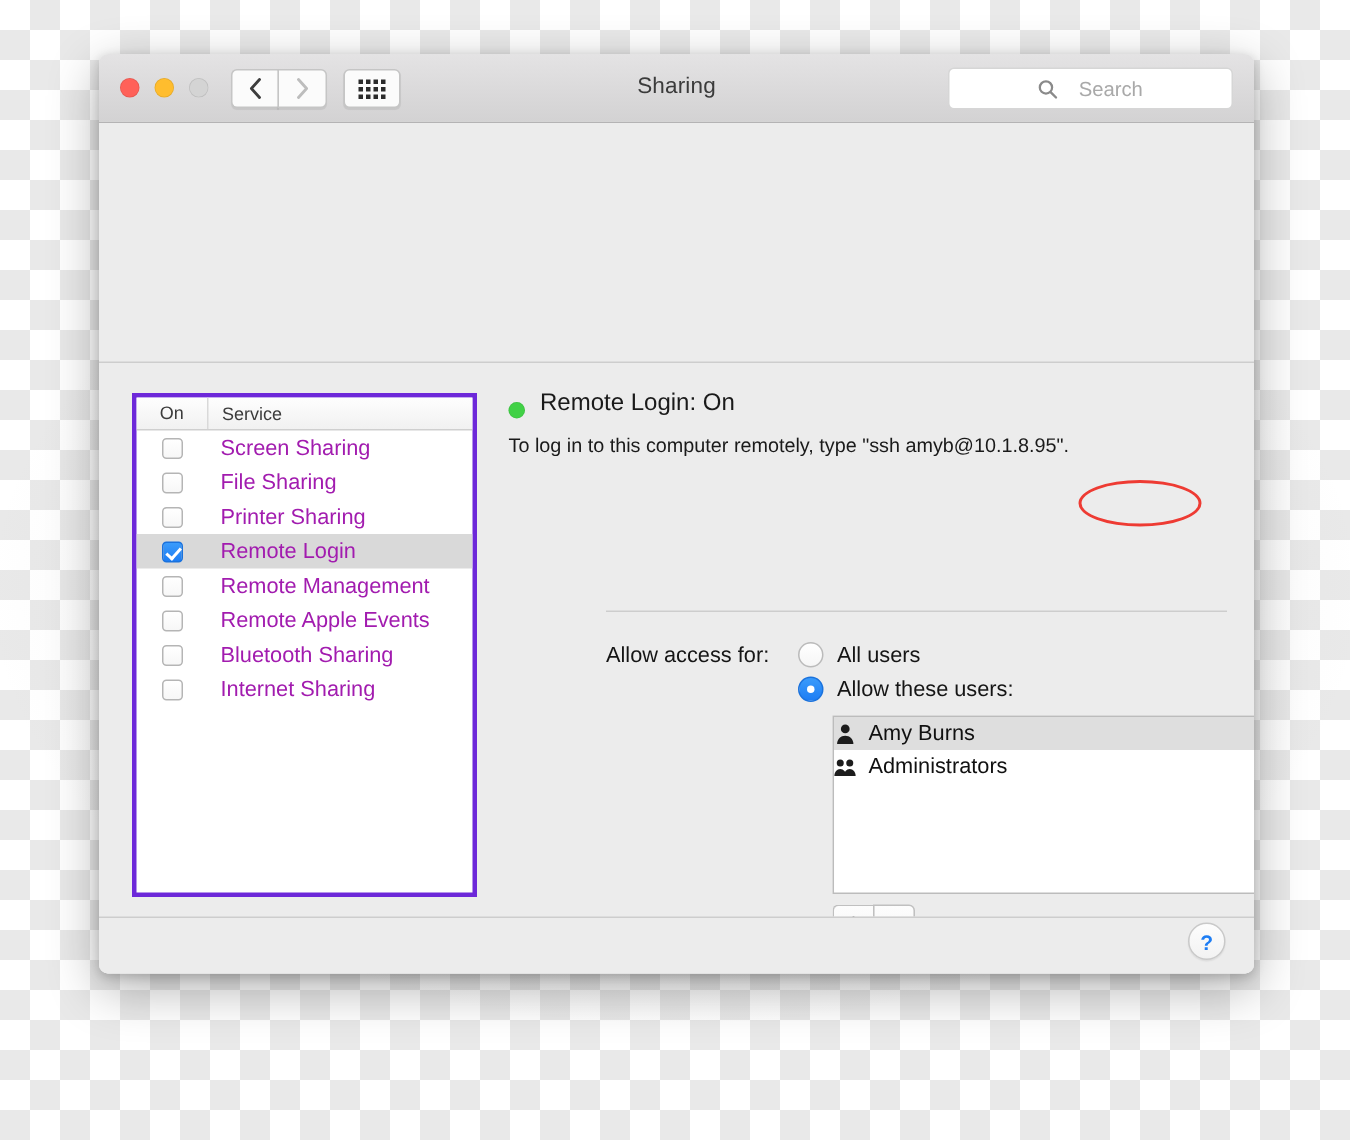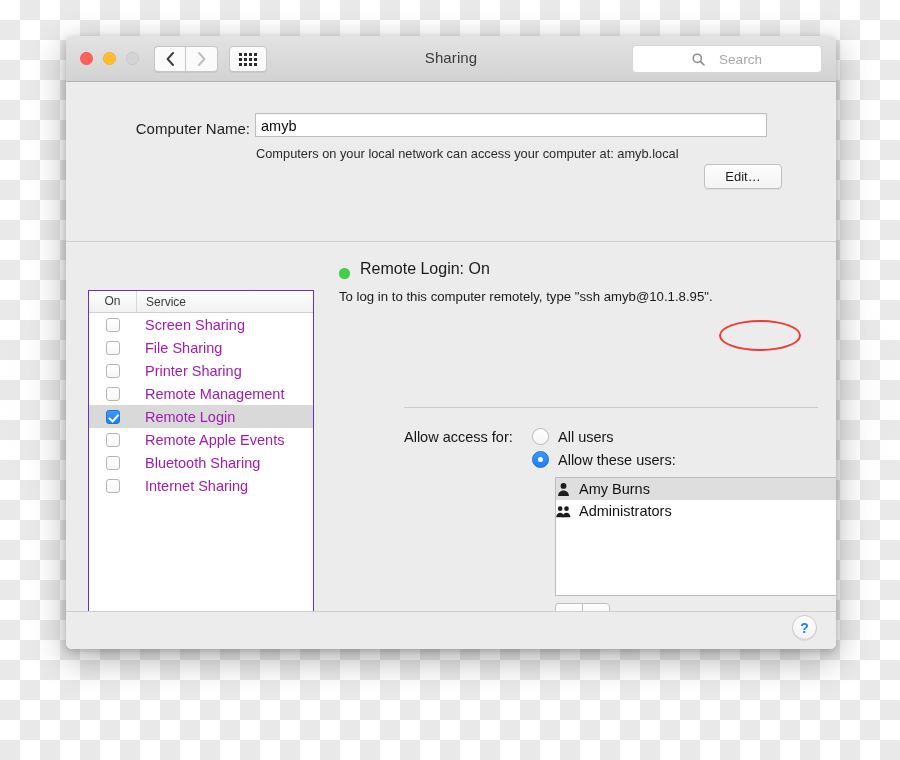--- a/index.html
+++ b/index.html
@@ -182,24 +182,23 @@
     background: #cdcdcd;
   }
   #divider-top { left: 0; right: 0; top: 159px; }
 
   
   #service-list {
     position: absolute;
     left: 22px; top: 180px;
     width: 224px; height: 330px;
     background: #ffffff;
-    border: 1px solid #6d28d9;
+    border: 3px solid #6d28d9;
     box-shadow: inset 0 1px 1px rgba(0,0,0,0.04);
     overflow: hidden;
-    margin-top: 28px;
   }
   #service-header {
     display: flex;
     height: 21px;
     background: linear-gradient(to bottom, #fefefe, #f1f1f1);
     border-bottom: 1px solid #cfcfcf;
     font-size: 12px;
     color: #3c3c3c;
     align-items: center;
   }
@@ -425,26 +424,20 @@
       <svg width="13" height="13" viewBox="0 0 13 13">
         <circle cx="5.3" cy="5.3" r="4.1" fill="none" stroke="#8a8a8a" stroke-width="1.5"></circle>
         <line x1="8.4" y1="8.4" x2="12" y2="12" stroke="#8a8a8a" stroke-width="1.6" stroke-linecap="round"></line>
       </svg>
       <span id="search-placeholder">Search</span>
     </div>
   </div>
 
   <div id="content">
 
-    <div id="name-section">
-      <div id="label-computer-name">Computer Name:</div>
-      <div id="computer-name-input">amyb</div>
-      <div id="computer-name-help">Computers on your local network can access your computer at: amyb.local</div>
-      <div id="edit-button">Edit…</div>
-    </div>
 
     <div class="hdivider" id="divider-top"></div>
 
     <div id="service-list">
       <div id="service-header">
         <div class="col-on">On</div>
         <div class="col-service">Service</div>
       </div>
       <div id="service-rows">
           <div class="service-row">
@@ -458,31 +451,31 @@
               <span class="checkbox"></span>
             </span>
             <span class="svc-label">File Sharing</span>
           </div>
           <div class="service-row">
             <span class="cb-wrap">
               <span class="checkbox"></span>
             </span>
             <span class="svc-label">Printer Sharing</span>
           </div>
+          <div class="service-row selected">
+            <span class="cb-wrap">
+              <span class="checkbox checked"></span>
+            </span>
+            <span class="svc-label">Remote Login</span>
+          </div>
           <div class="service-row">
             <span class="cb-wrap">
               <span class="checkbox"></span>
             </span>
             <span class="svc-label">Remote Management</span>
-          </div>
-          <div class="service-row selected">
-            <span class="cb-wrap">
-              <span class="checkbox checked"></span>
-            </span>
-            <span class="svc-label">Remote Login</span>
           </div>
           <div class="service-row">
             <span class="cb-wrap">
               <span class="checkbox"></span>
             </span>
             <span class="svc-label">Remote Apple Events</span>
           </div>
           <div class="service-row">
             <span class="cb-wrap">
               <span class="checkbox"></span>

